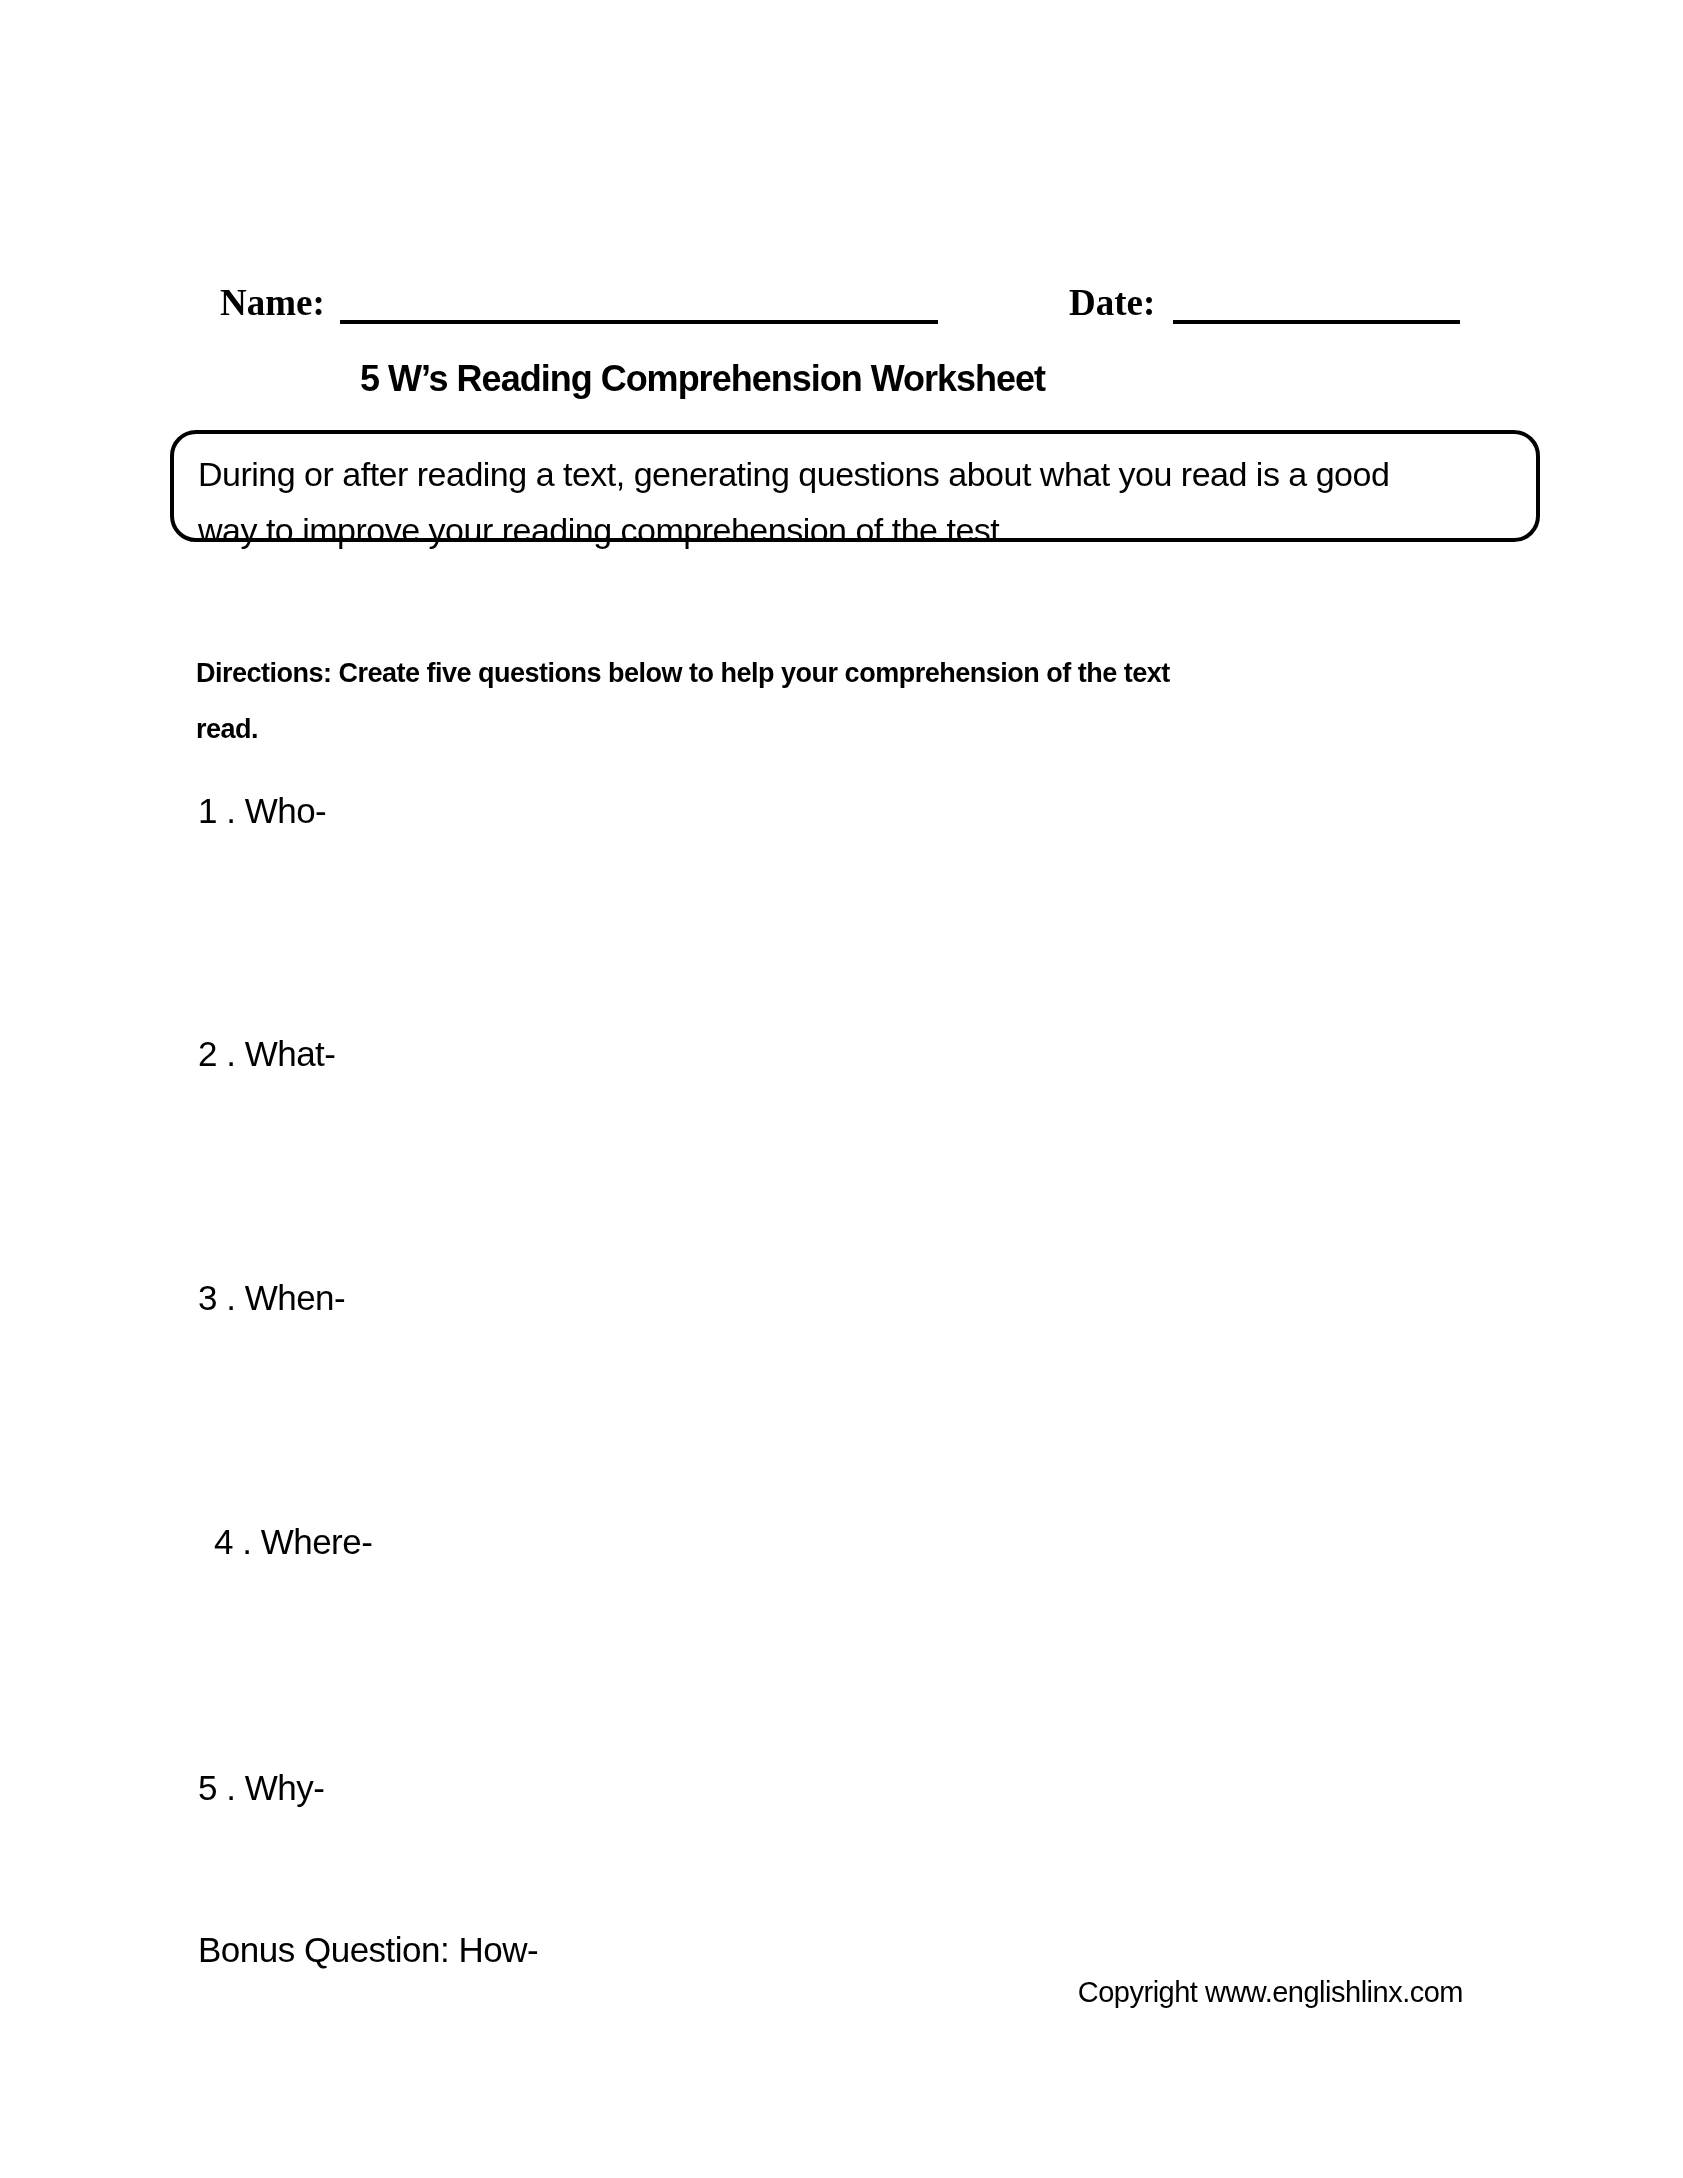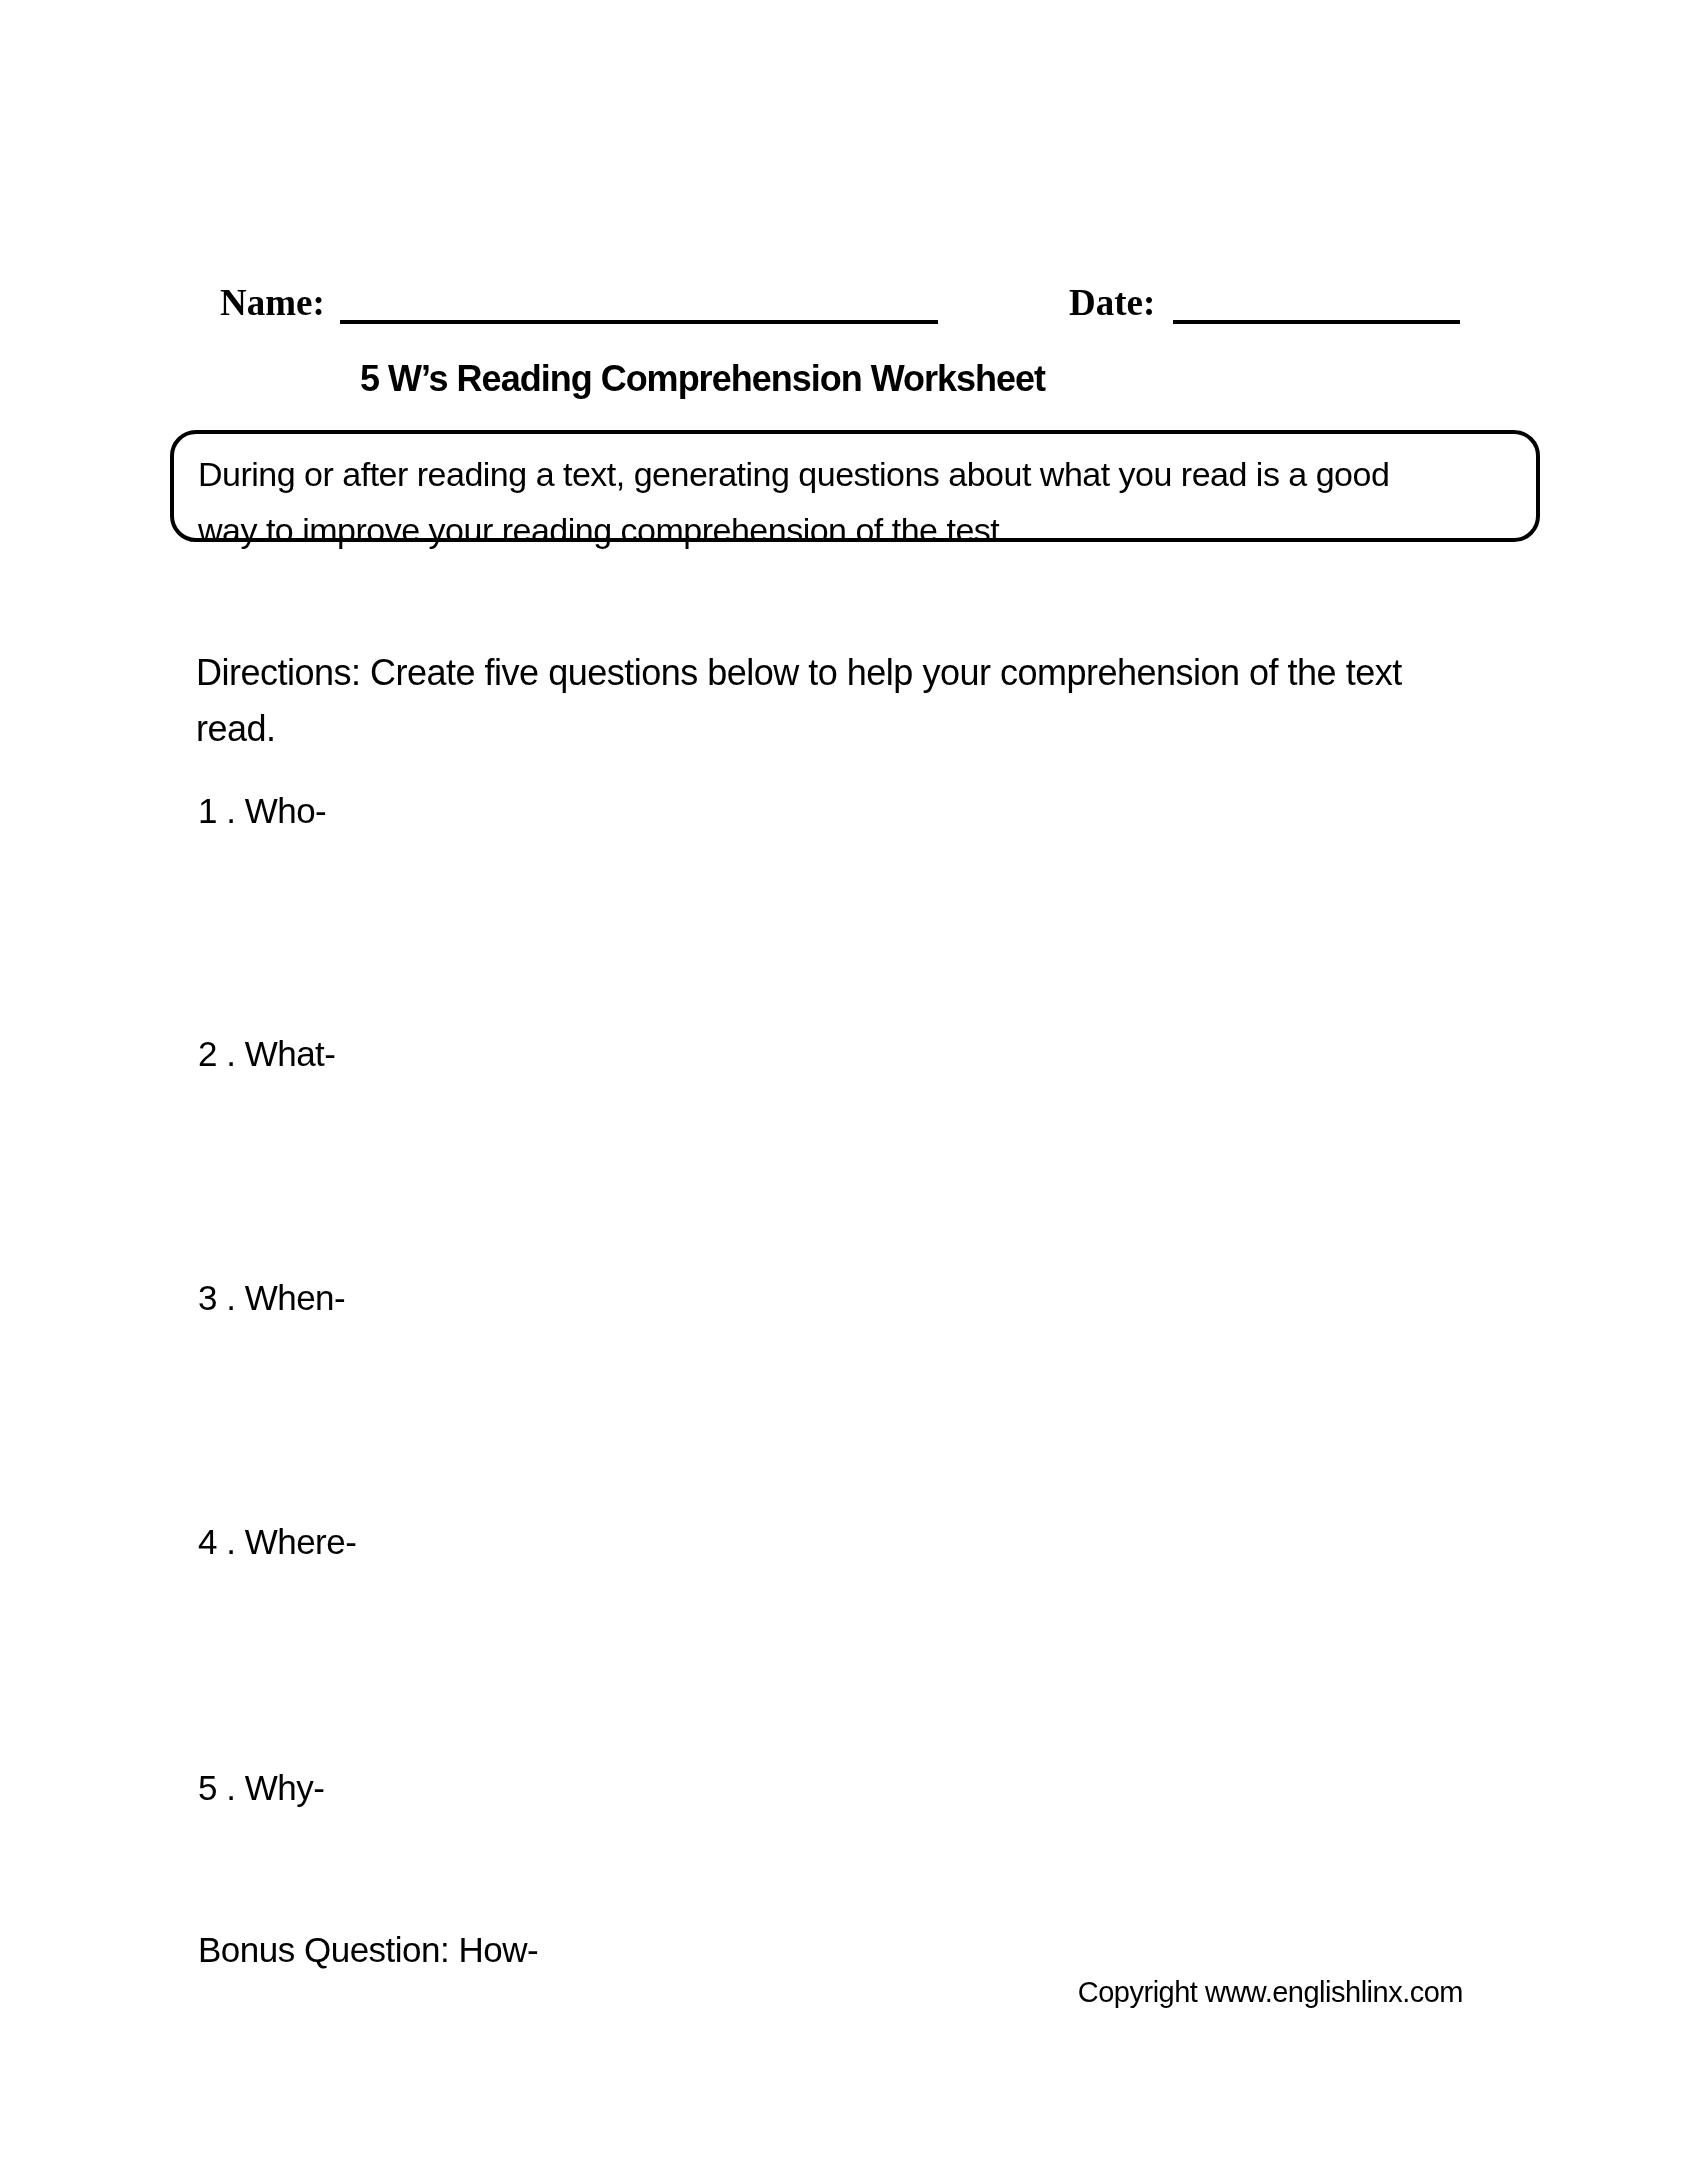--- a/index.html
+++ b/index.html
@@ -63,34 +63,34 @@
     line-height: 56px;
     letter-spacing: -0.5px;
     white-space: nowrap;
   }
   
   .directions {
     position: absolute;
     left: 196px;
     top: 645px;
   }
-  .directions .body-text { font-size: 36px; }
+  .directions .body-text { font-size: 27px; font-weight: bold; }
   
   .question {
     position: absolute;
     left: 198px;
     font-size: 35px;
     letter-spacing: -0.5px;
     line-height: 42px;
     white-space: nowrap;
   }
   .q1 { top: 790px; }
   .q2 { top: 1033px; }
   .q3 { top: 1277px; text-align: right; }
-  .q4 { top: 1521px; }
+  .q4 { top: 1521px; margin-left: 16px; }
   .q5 { top: 1767px; }
   .bonus { top: 1929px; }
   
   .copyright {
     position: absolute;
     right: 220px;
     top: 1974px;
     font-size: 29px;
     letter-spacing: -0.5px;
     line-height: 36px;

